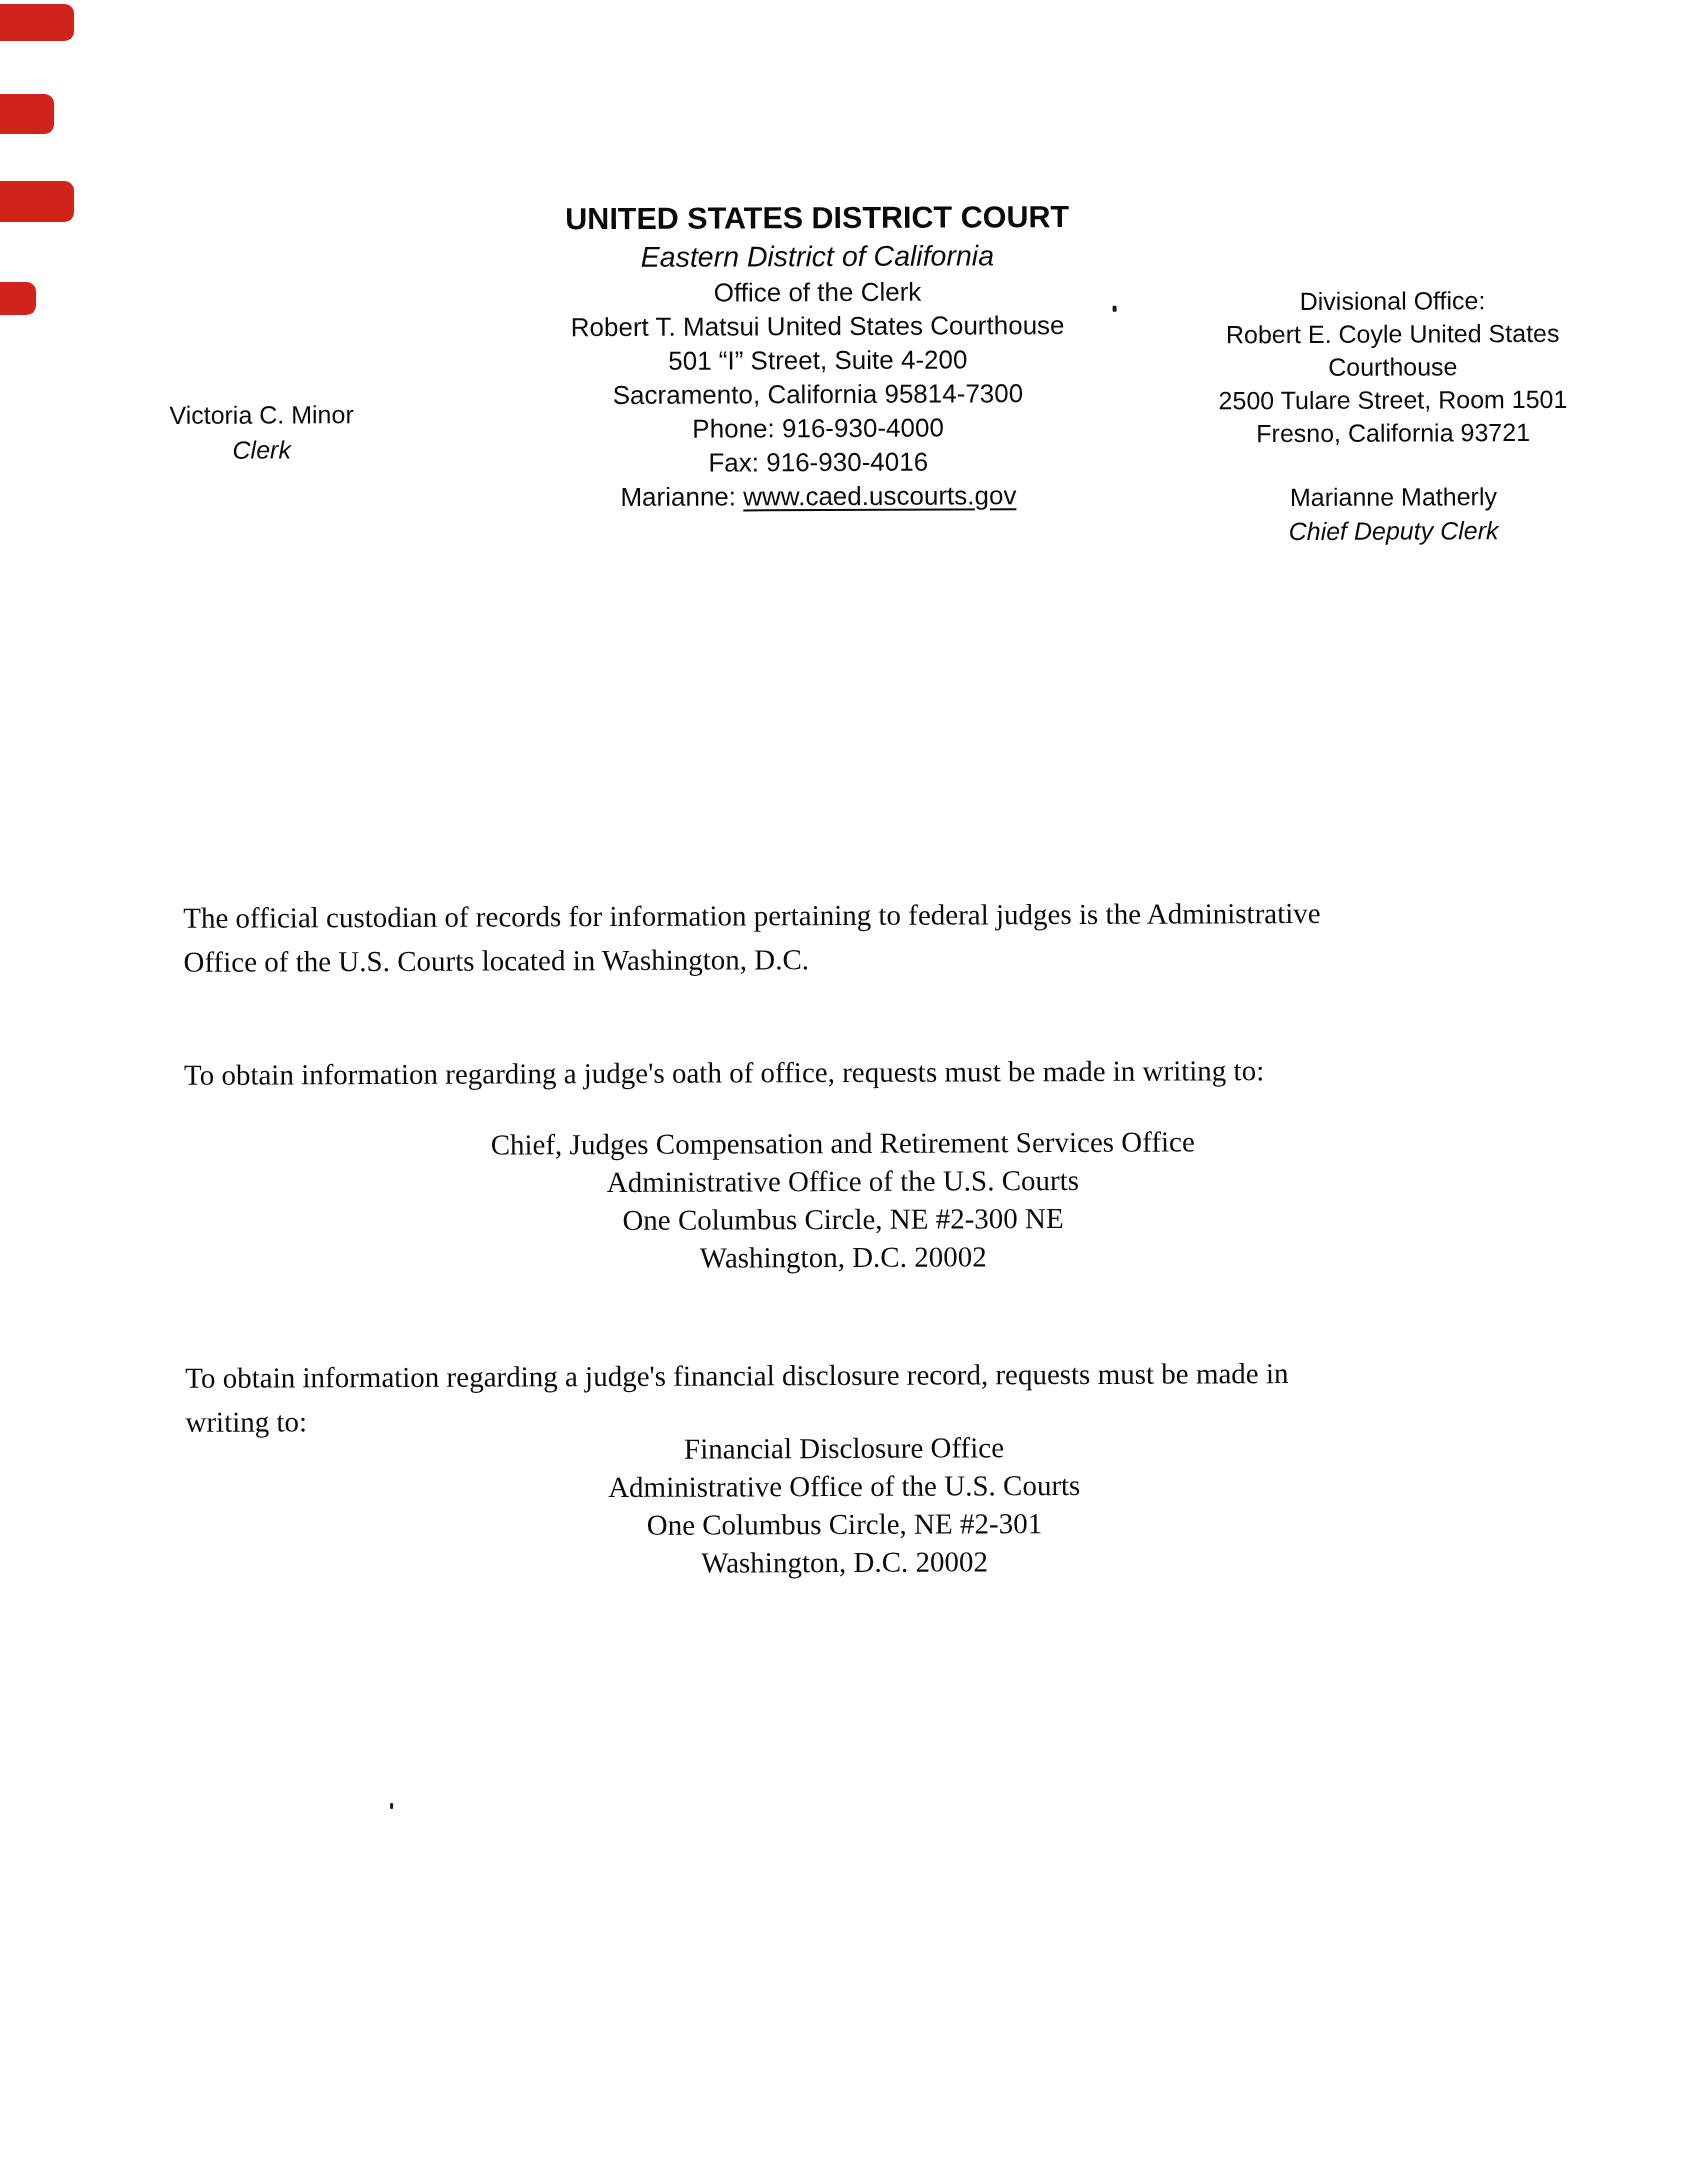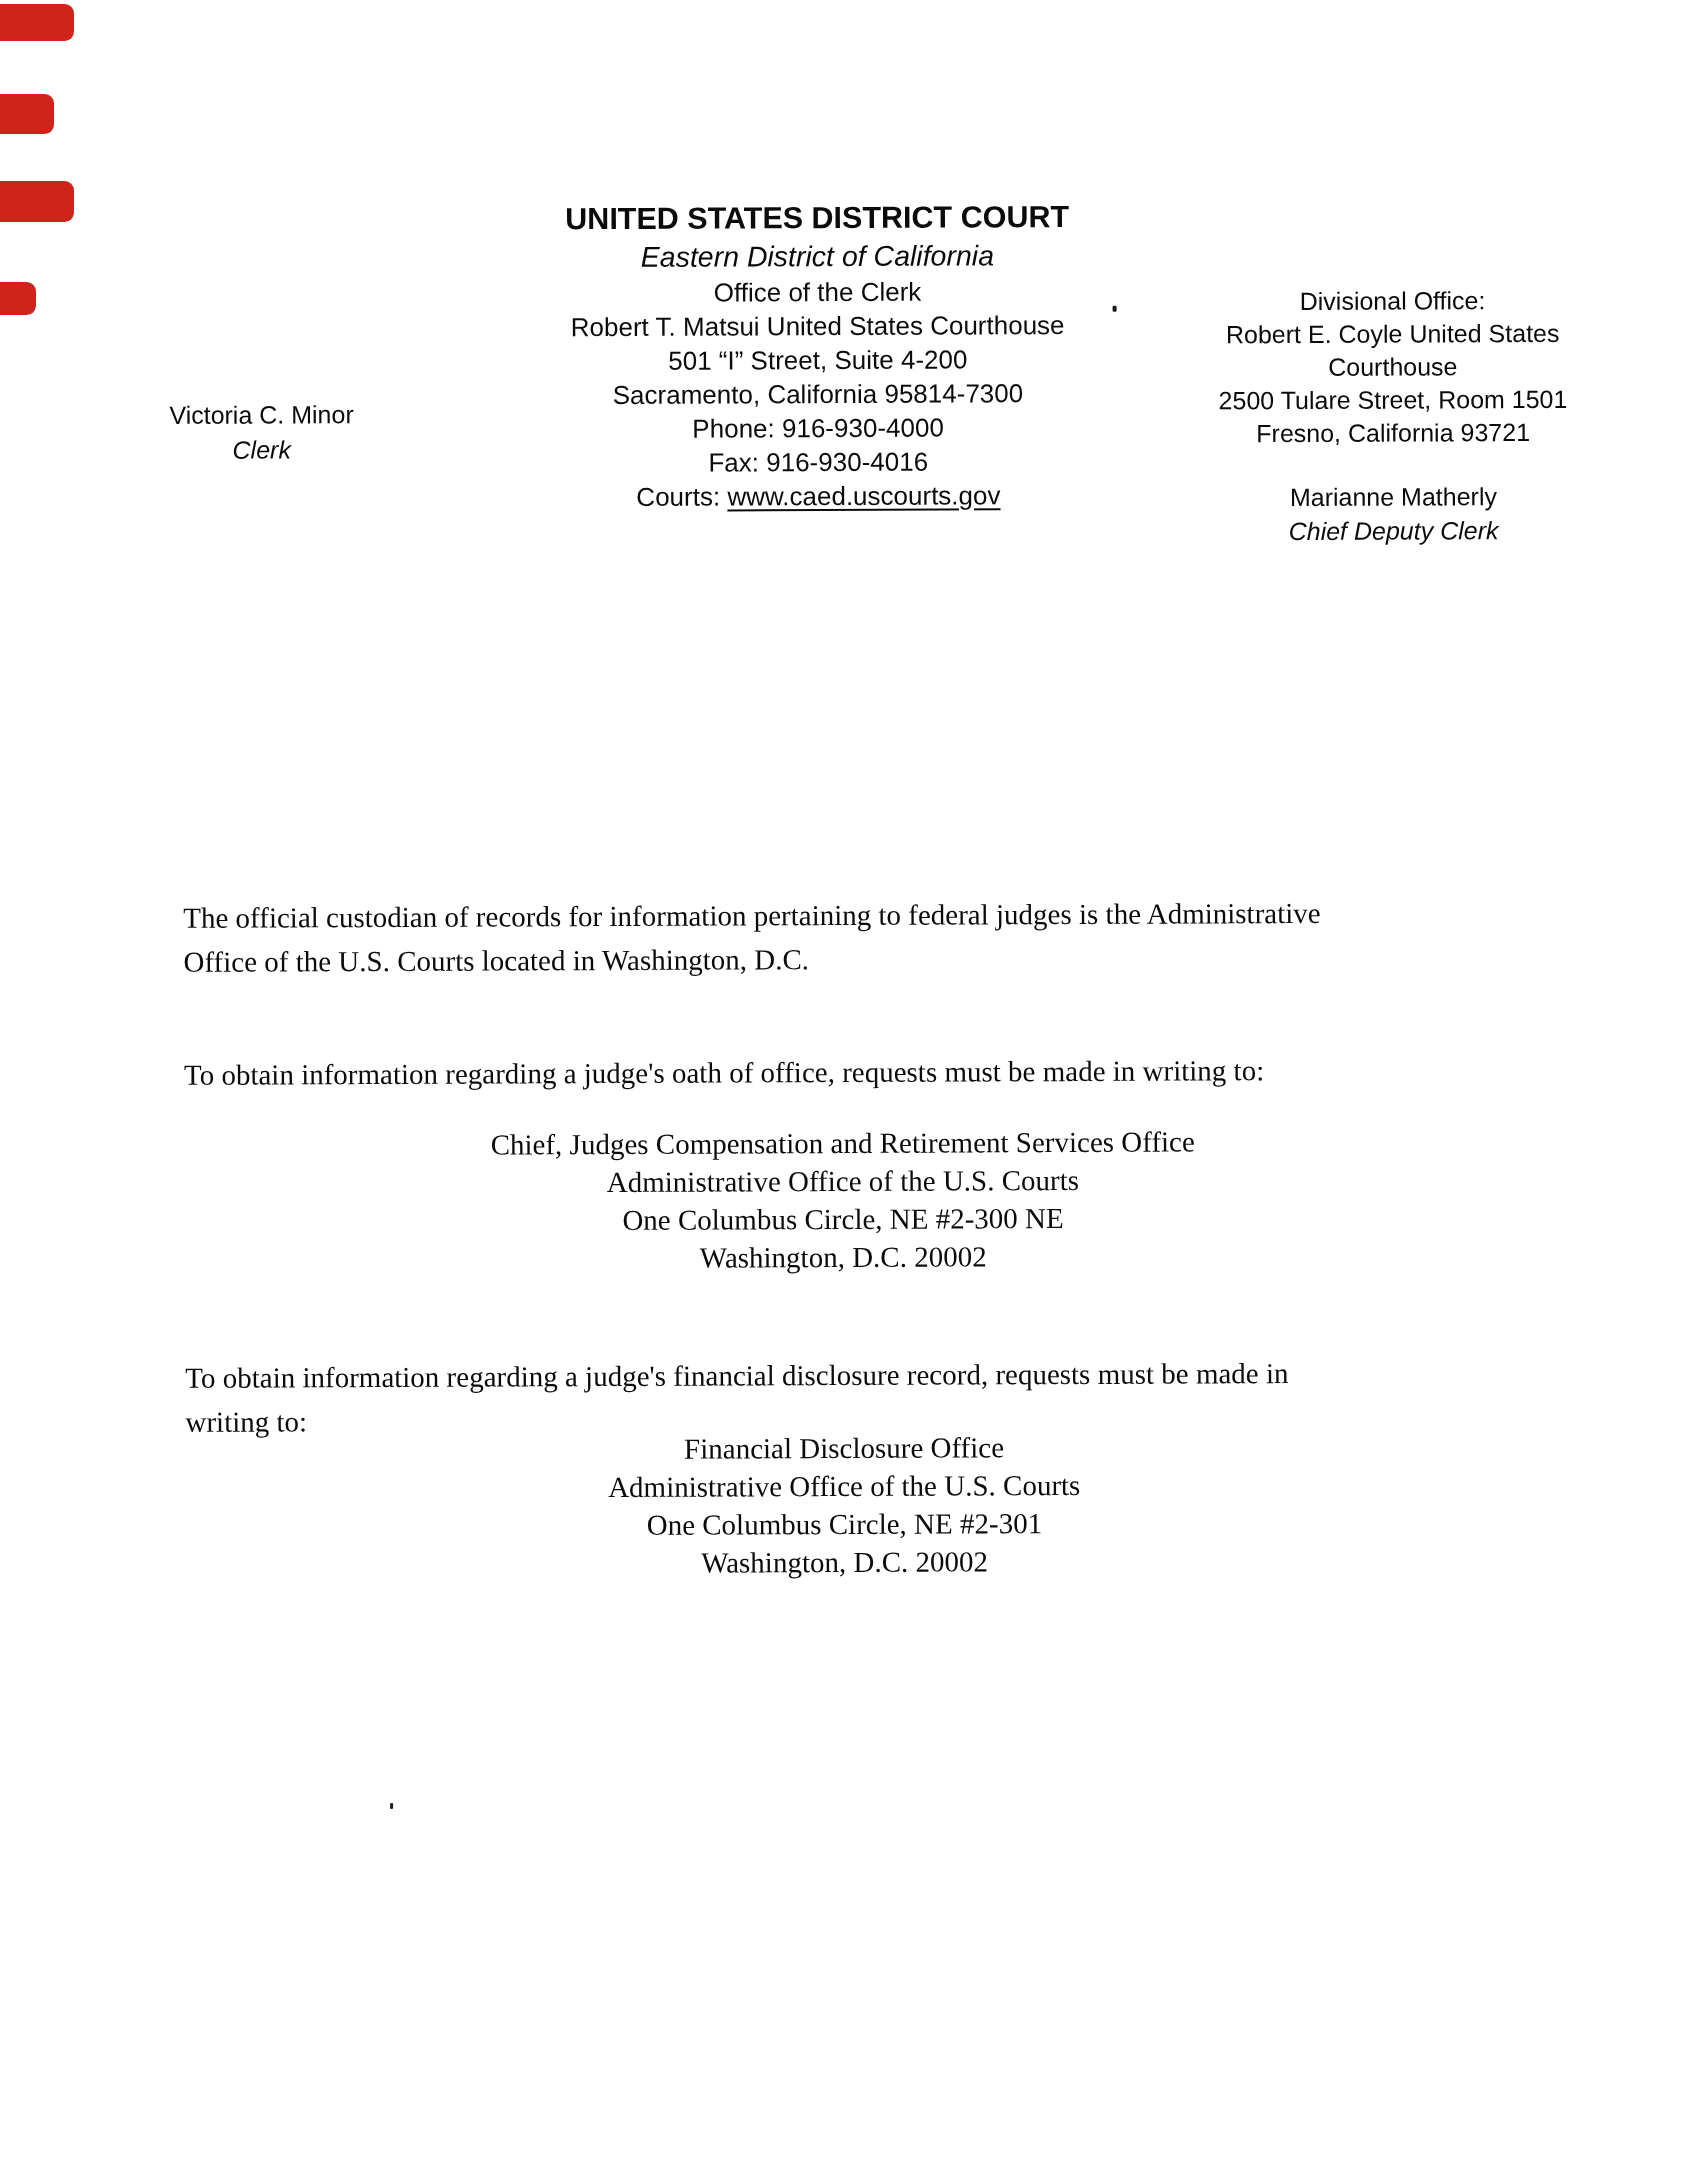--- a/index.html
+++ b/index.html
@@ -68,21 +68,21 @@
 
     <div class="hdr-center">
       <div class="court-title">UNITED STATES DISTRICT COURT</div>
       <div class="district">Eastern District of California</div>
       <div>Office of the Clerk</div>
       <div>Robert T. Matsui United States Courthouse</div>
       <div>501 “I” Street, Suite 4-200</div>
       <div>Sacramento, California 95814-7300</div>
       <div>Phone: 916-930-4000</div>
       <div>Fax: 916-930-4016</div>
-      <div><span>Courts: </span><span class="url">www.caed.uscourts.gov</span></div>
+      <div><span>Marianne: </span><span class="url">www.caed.uscourts.gov</span></div>
     </div>
 
     <div class="hdr-right">
       <div>Divisional Office:</div>
       <div>Robert E. Coyle United States</div>
       <div>Courthouse</div>
       <div>2500 Tulare Street, Room 1501</div>
       <div>Fresno, California 93721</div>
     </div>
     <div class="hdr-right2">

